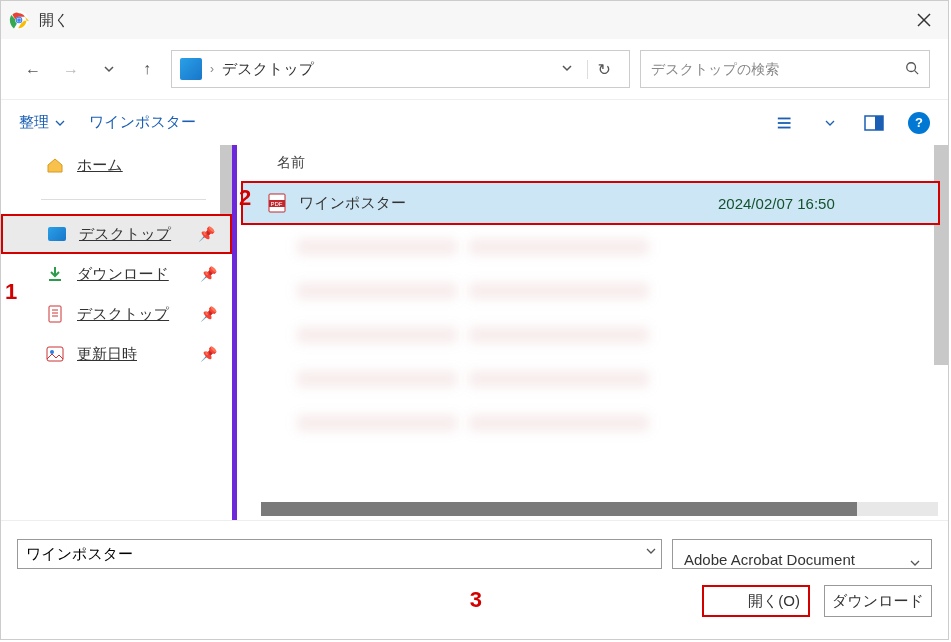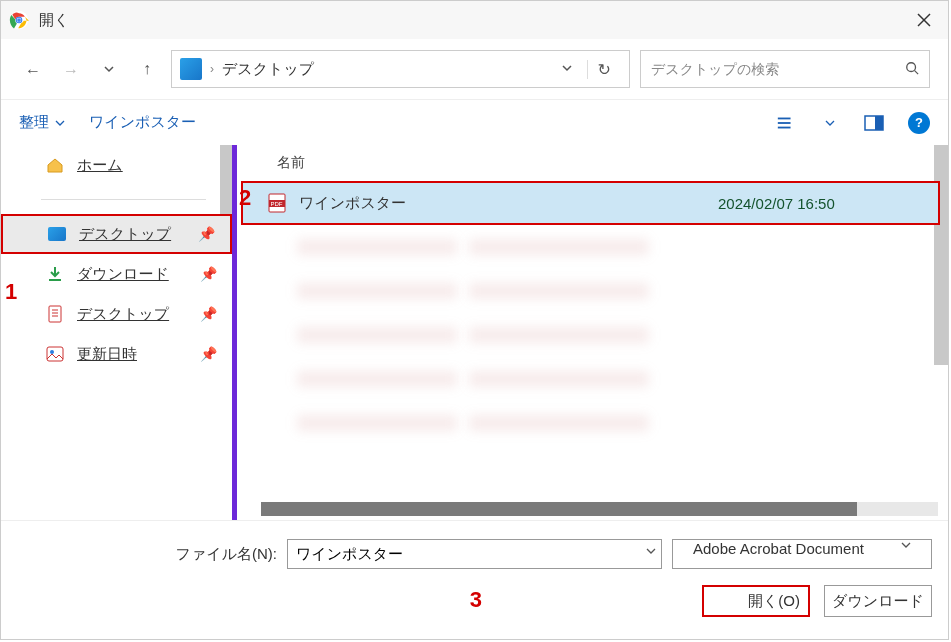--- a/index.html
+++ b/index.html
@@ -62,21 +62,21 @@
 .fa-hscroll-thumb { position:absolute; left:0; top:0; height:100%; width:88%; background:#7a7a7a; }
 .fa-vscroll { position:absolute; right:0; top:0; width:14px; height:220px; background:#c8c8c8; }
 
 
 .bottom { border-top:1px solid #eee; padding:18px 16px 22px; }
 .fn-row { display:flex; align-items:center; gap:10px; }
 .fn-label { width:260px; text-align:right; font-size:15px; }
 .fn-input-wrap { flex:1; position:relative; }
 .fn-input { width:100%; height:30px; border:1px solid #999; padding:0 28px 0 8px; font-size:15px; }
 .fn-dd { position:absolute; right:6px; top:6px; color:#555; font-size:12px; cursor:pointer; }
-.ft-select { width:260px; height:30px; border:1px solid #999; display:flex; align-items:flex-start; padding:0 20px; font-size:15px; justify-content:space-between; cursor:pointer; }
+.ft-select { width:260px; height:30px; border:1px solid #999; display:flex; align-items:flex-end; padding:0 11px; font-size:15px; justify-content:space-between; cursor:pointer; }
 .btn-row { display:flex; justify-content:flex-end; gap:14px; margin-top:16px; }
 .btn { width:108px; height:32px; border:1px solid #999; background:#fff; display:flex; align-items:center; justify-content:center; font-size:15px; cursor:pointer; }
 .btn.primary { border:2px solid #d40000;padding-left:36px; }
 
 
 .anno { position:absolute; color:#d40000; font-weight:bold; font-size:22px; font-family: Arial, sans-serif; z-index:5; pointer-events:none; }
 
 .chrome-svg { width:20px; height:20px; }
 </style>
 </head>
@@ -274,21 +274,20 @@
       </div>
 
       <div class="fa-hscroll">
         <div class="fa-hscroll-thumb"></div>
       </div>
     </div>
   </div>
 
   <div class="bottom">
     <div class="fn-row">
-      <div class="fn-label">ファイル名(N):</div>
       <div class="fn-input-wrap">
         <input class="fn-input" type="text" value="ワインポスター" style="">
         <span class="fn-dd"><svg width="10" height="10" viewBox="0 0 10 10">
               <path d="M1 3l4 4 4-4" stroke="#555" stroke-width="1.3" fill="none"></path>
             </svg></span>
       </div>
       <div class="ft-select">
         <span>Adobe Acrobat Document</span>
         <svg width="10" height="10" viewBox="0 0 10 10">
             <path d="M1 3l4 4 4-4" stroke="#555" stroke-width="1.3" fill="none"></path>

